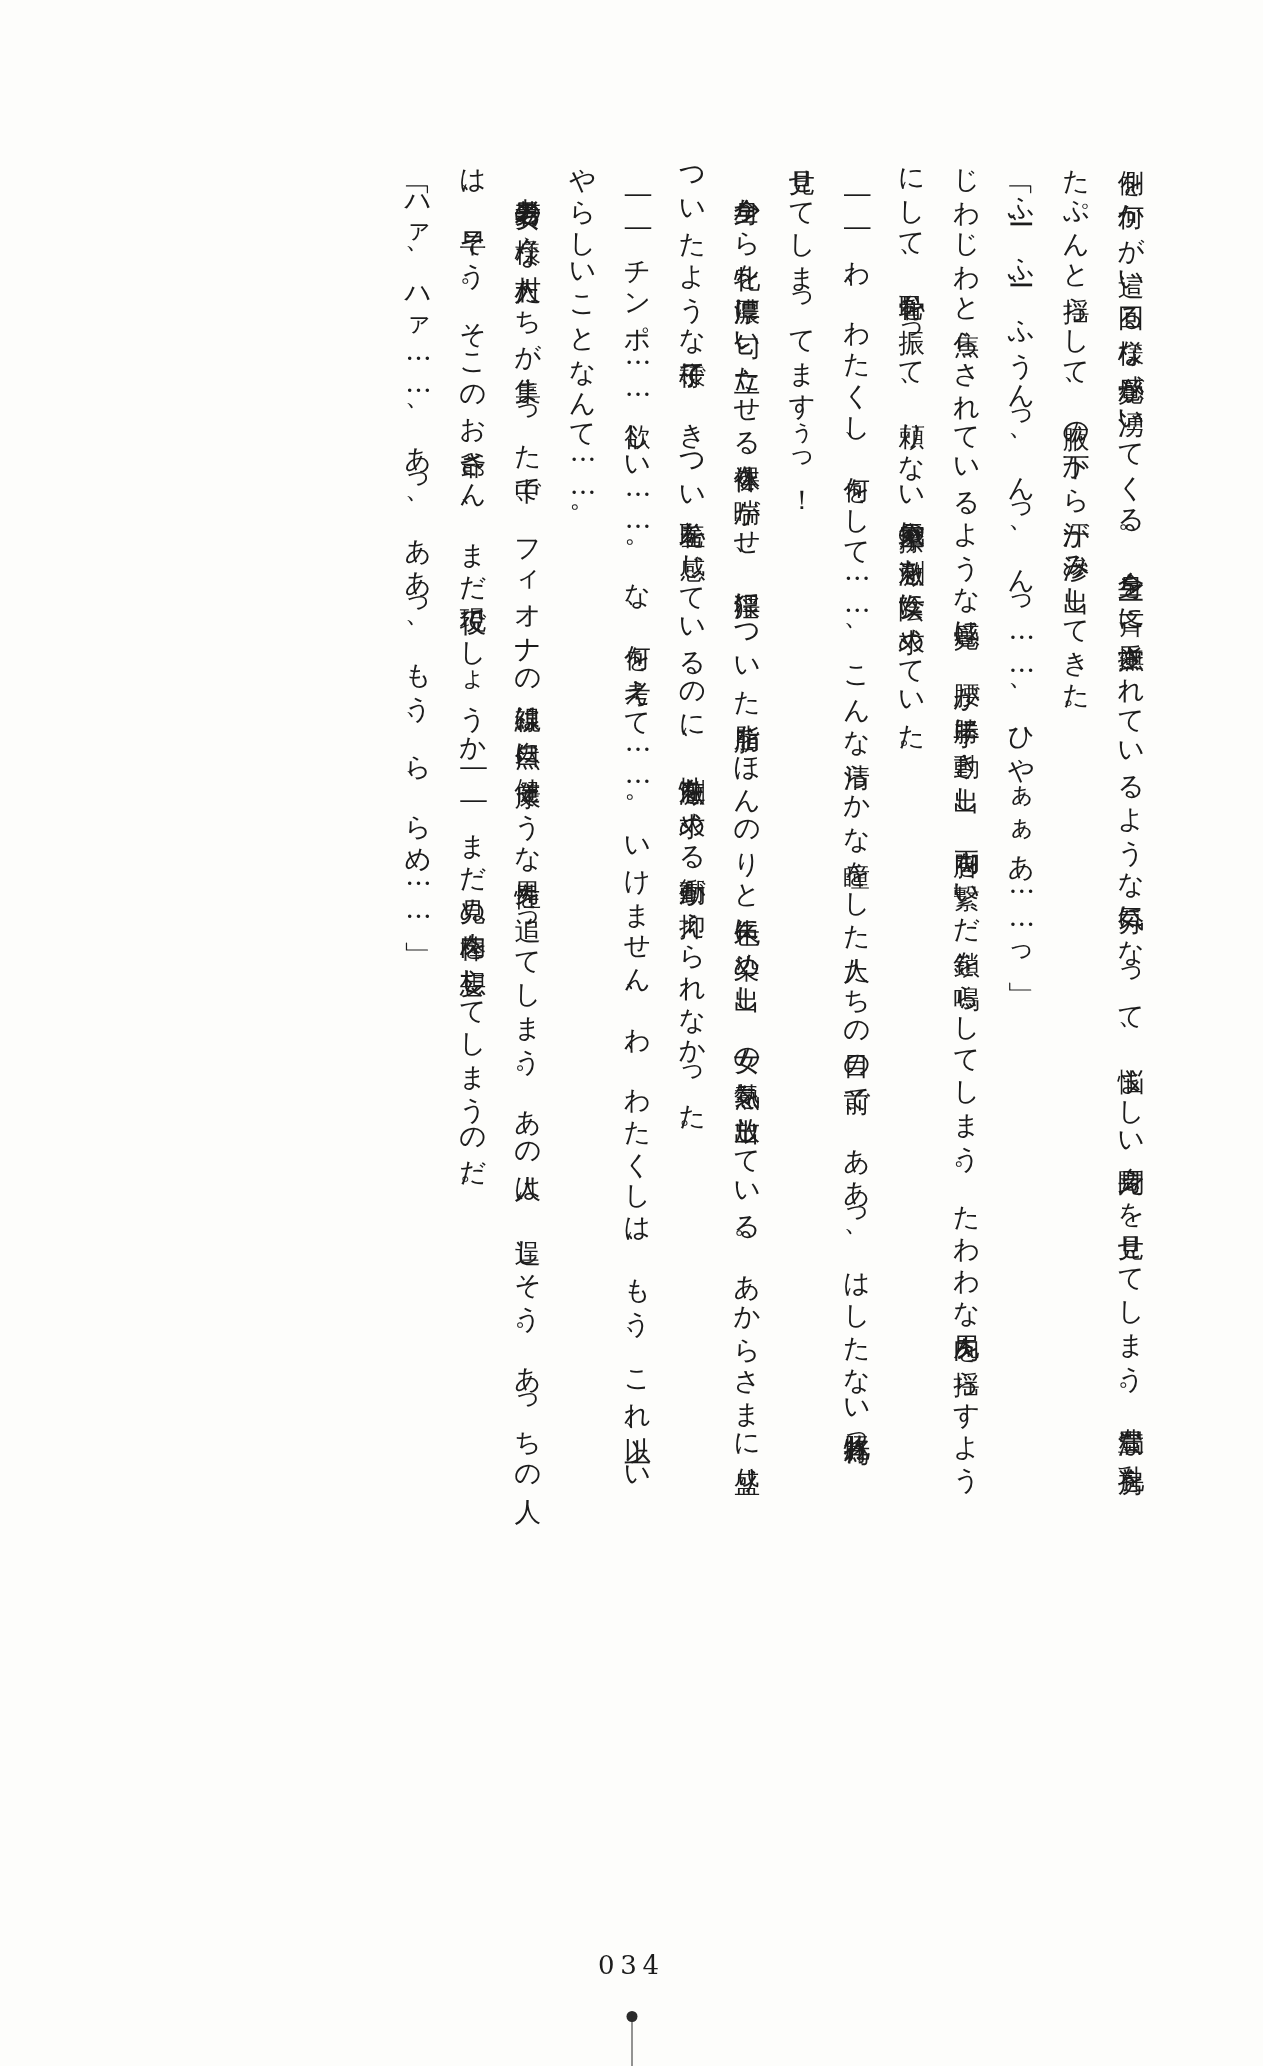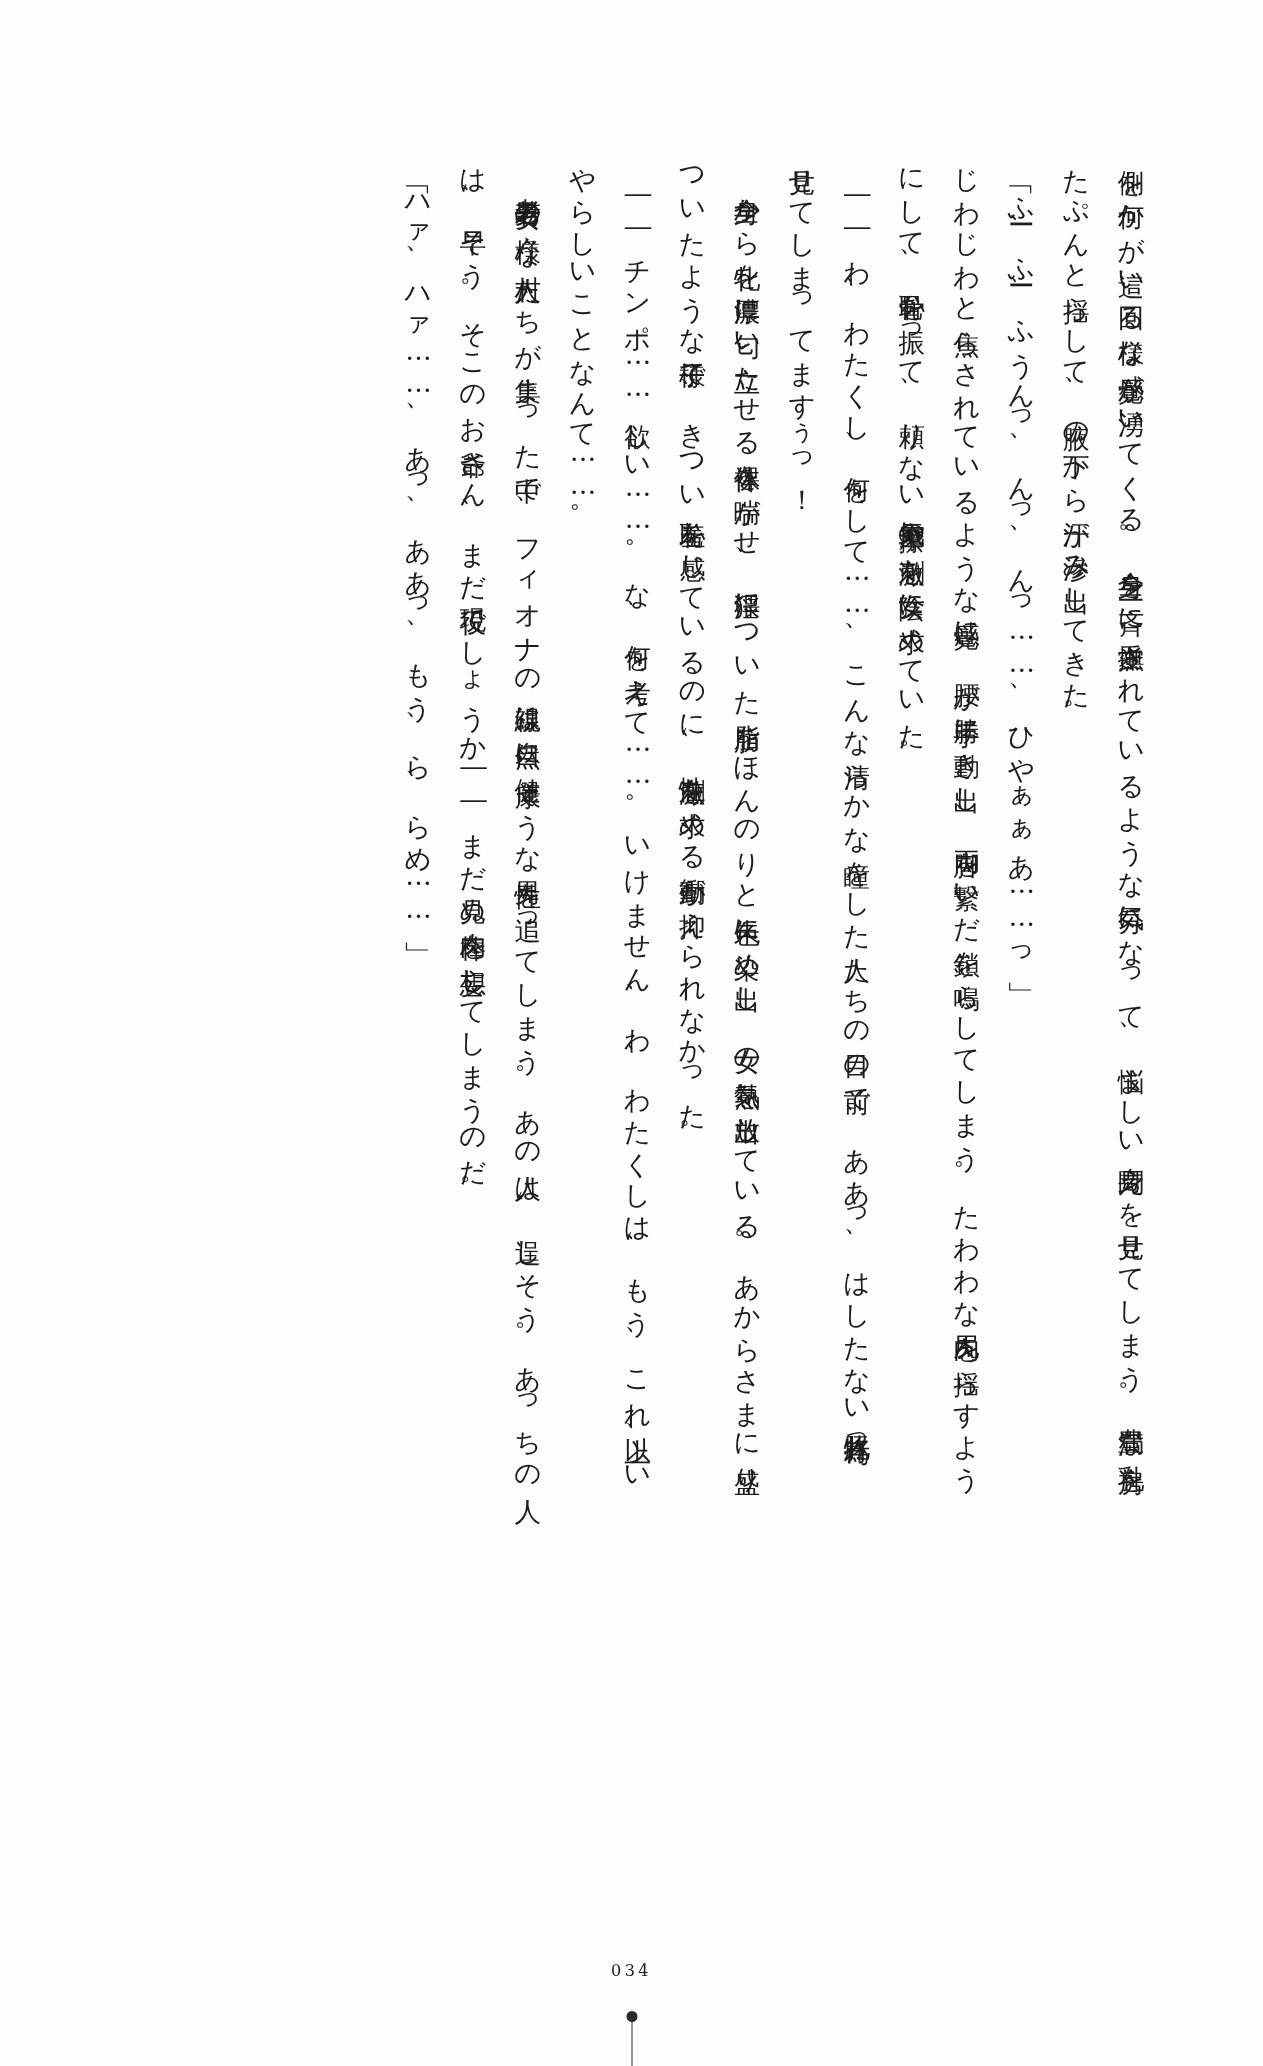--- a/index.html
+++ b/index.html
@@ -48,21 +48,21 @@
     text-indent: 1em;
   }
 
   
   .folio {
     position: absolute;
     left: 0;
     right: 0;
     bottom: 86px;
     text-align: center;
-    font-size: 16px;
+    font-size: 26px;
     letter-spacing: 0.22em;
     color: #1c1c1c;
     font-family: "DejaVu Serif", "Liberation Serif", serif;
   }
 
   .folio-rule {
     position: absolute;
     bottom: 0;
     left: 50%;
     transform: translateX(-50%);

